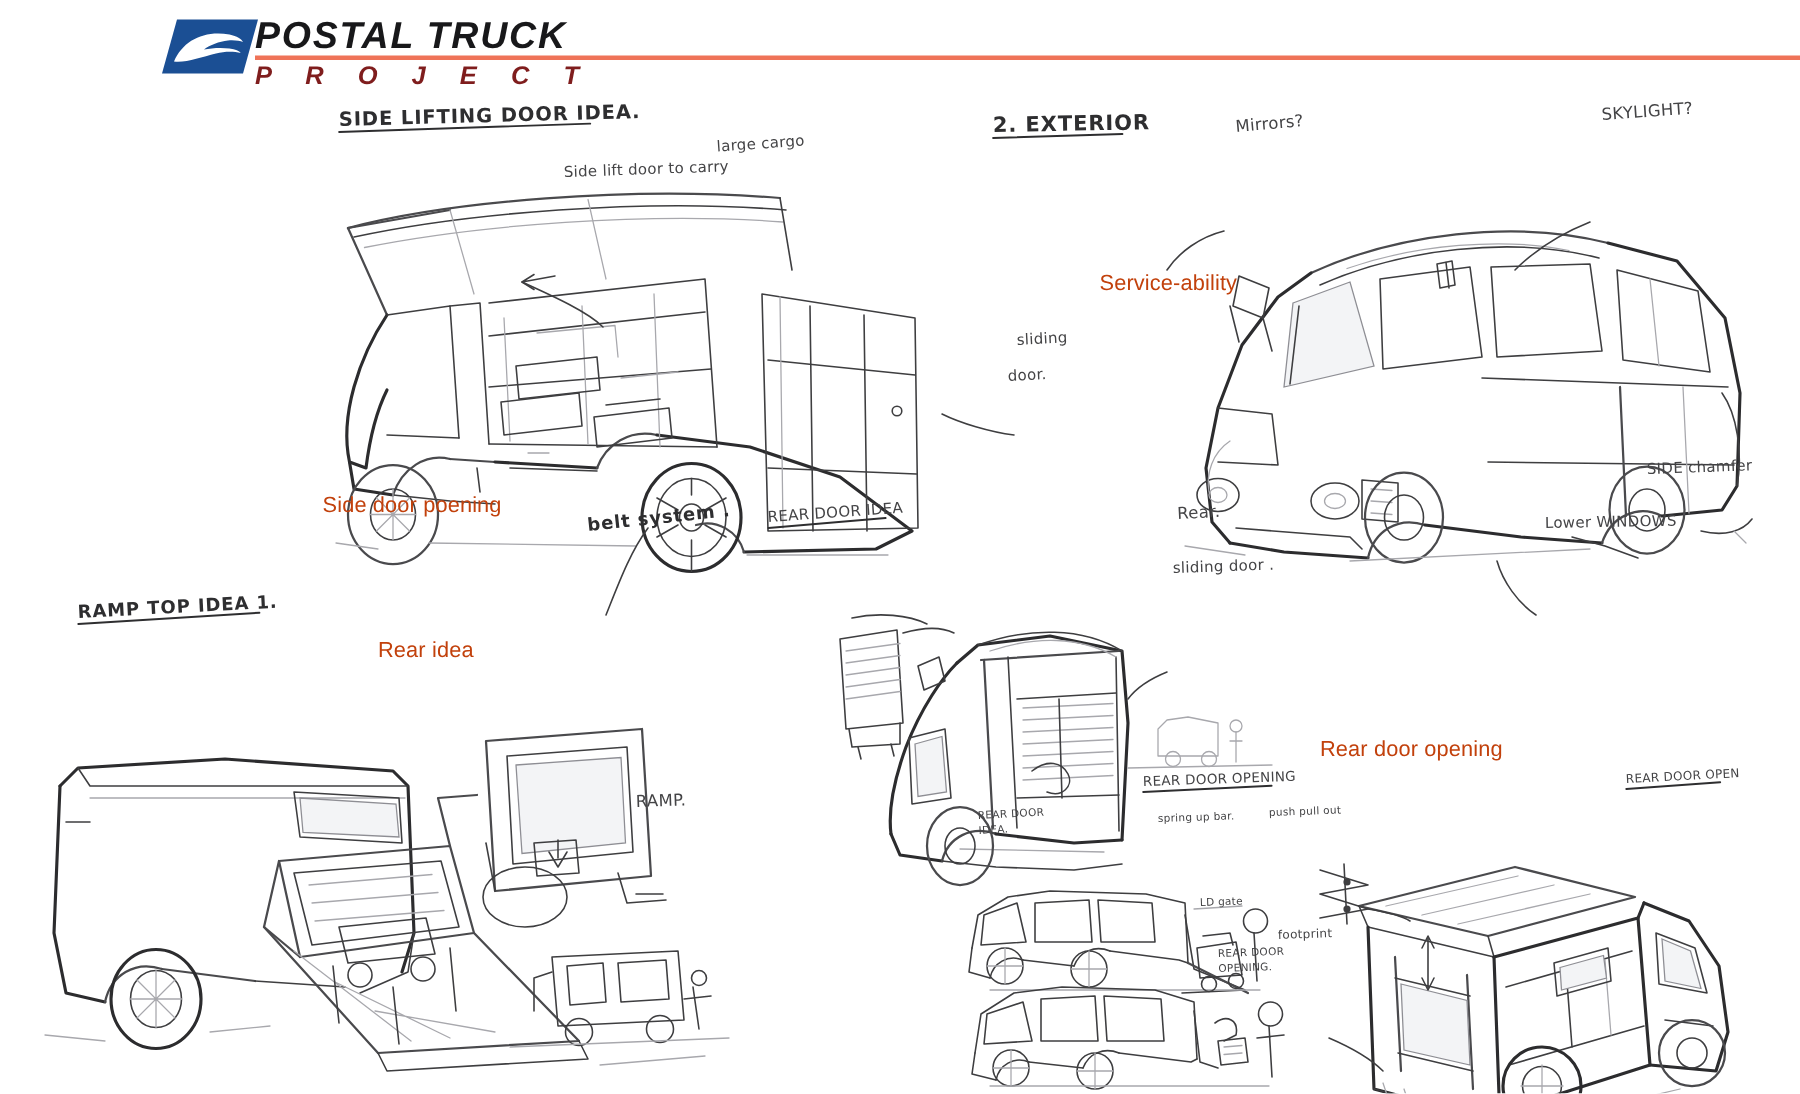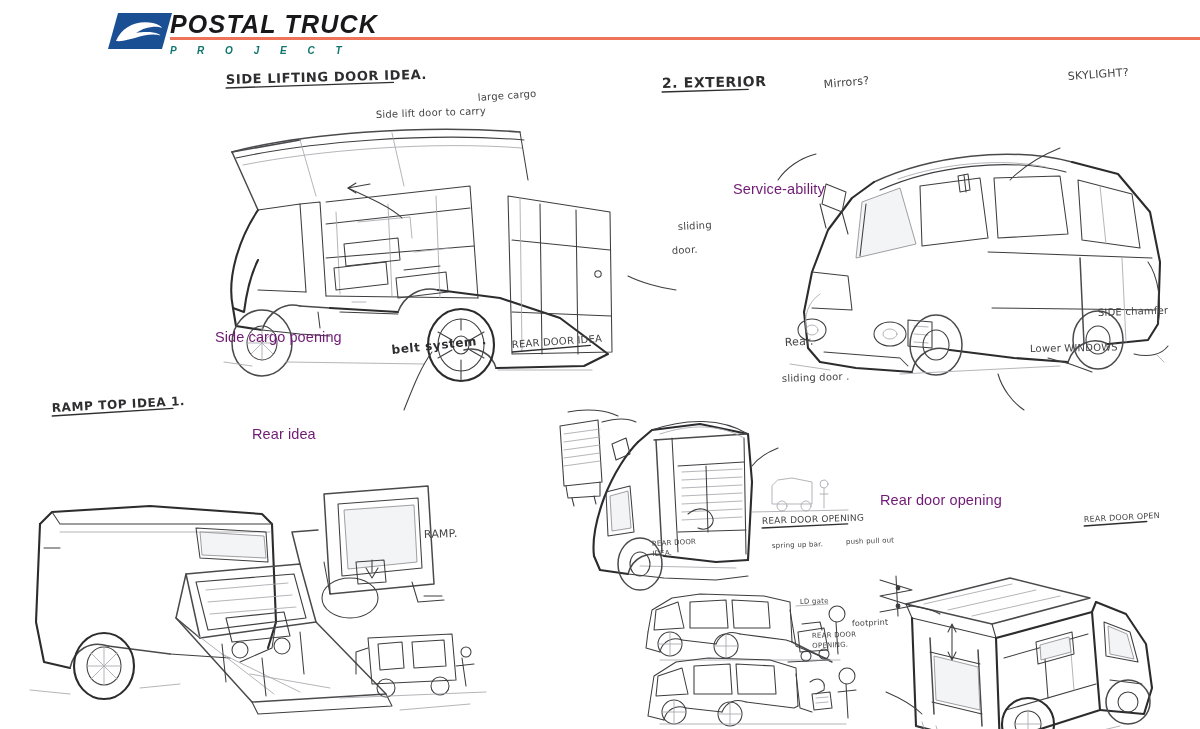--- a/index.html
+++ b/index.html
@@ -11,34 +11,34 @@
   
   #header{position:absolute;left:0;top:0;width:1200px;height:62px;margin-left:48px;}
   #logo-mark{position:absolute;left:58px;top:11px;width:68px;height:40px;}
   #wordmark{position:absolute;left:122px;top:11px;}
   .wm-main{
     font-size:25px;font-weight:bold;font-style:italic;color:#18181a;
     letter-spacing:1.2px;line-height:26px;white-space:nowrap;
     font-family:"Liberation Sans",sans-serif;
   }
   .wm-sub{
-    font-size:10px;font-weight:bold;font-style:italic;color:#0f766e;
+    font-size:17px;font-weight:bold;font-style:italic;color:#7f1d1d;
     letter-spacing:9px;line-height:17px;margin-top:5px;white-space:nowrap;
     font-family:"Liberation Sans",sans-serif;
   }
   #header-rule{
     position:absolute;left:122px;top:37px;width:1078px;height:3px;
     background:#ef7358;
   }
   
   #canvas{position:absolute;left:0;top:62px;width:1200px;height:667px;}
   #canvas svg{display:block;}
   
   .blue-label{
-    position:absolute;color:#701a75;font-size:14.5px;font-weight:normal;
+    position:absolute;color:#c2410c;font-size:14.5px;font-weight:normal;
     white-space:nowrap;font-family:"Liberation Sans",sans-serif;
     letter-spacing:.1px;
     text-align:right;
   }
 </style>
 </head>
 <body>
 
 <div id="header">
 
@@ -503,17 +503,17 @@
         <text x="852" y="564" class="handl" font-size="8" letter-spacing="0.2">footprint</text>
       </g>
       <g transform="rotate(-3 1084 460)">
         <text x="1084" y="460" class="handl" font-size="8" letter-spacing="0.2">REAR DOOR OPEN</text>
         <path d="M1084 464 L 1146.72 462.8" stroke="#2e2e30" stroke-width="1.3" fill="none" stroke-linecap="round"></path>
       </g>
     </svg>
 </div>
 
 <div id="blue-labels">
-  <div class="blue-label" style="left:215px;top:329px;">Side cargo poening</div>
+  <div class="blue-label" style="left:215px;top:329px;">Side door poening</div>
   <div class="blue-label" style="left:733px;top:181px;">Service-ability</div>
   <div class="blue-label" style="left:252px;top:426px;">Rear idea</div>
   <div class="blue-label" style="left:880px;top:492px;">Rear door opening</div>
 </div>
 
 </body></html>

